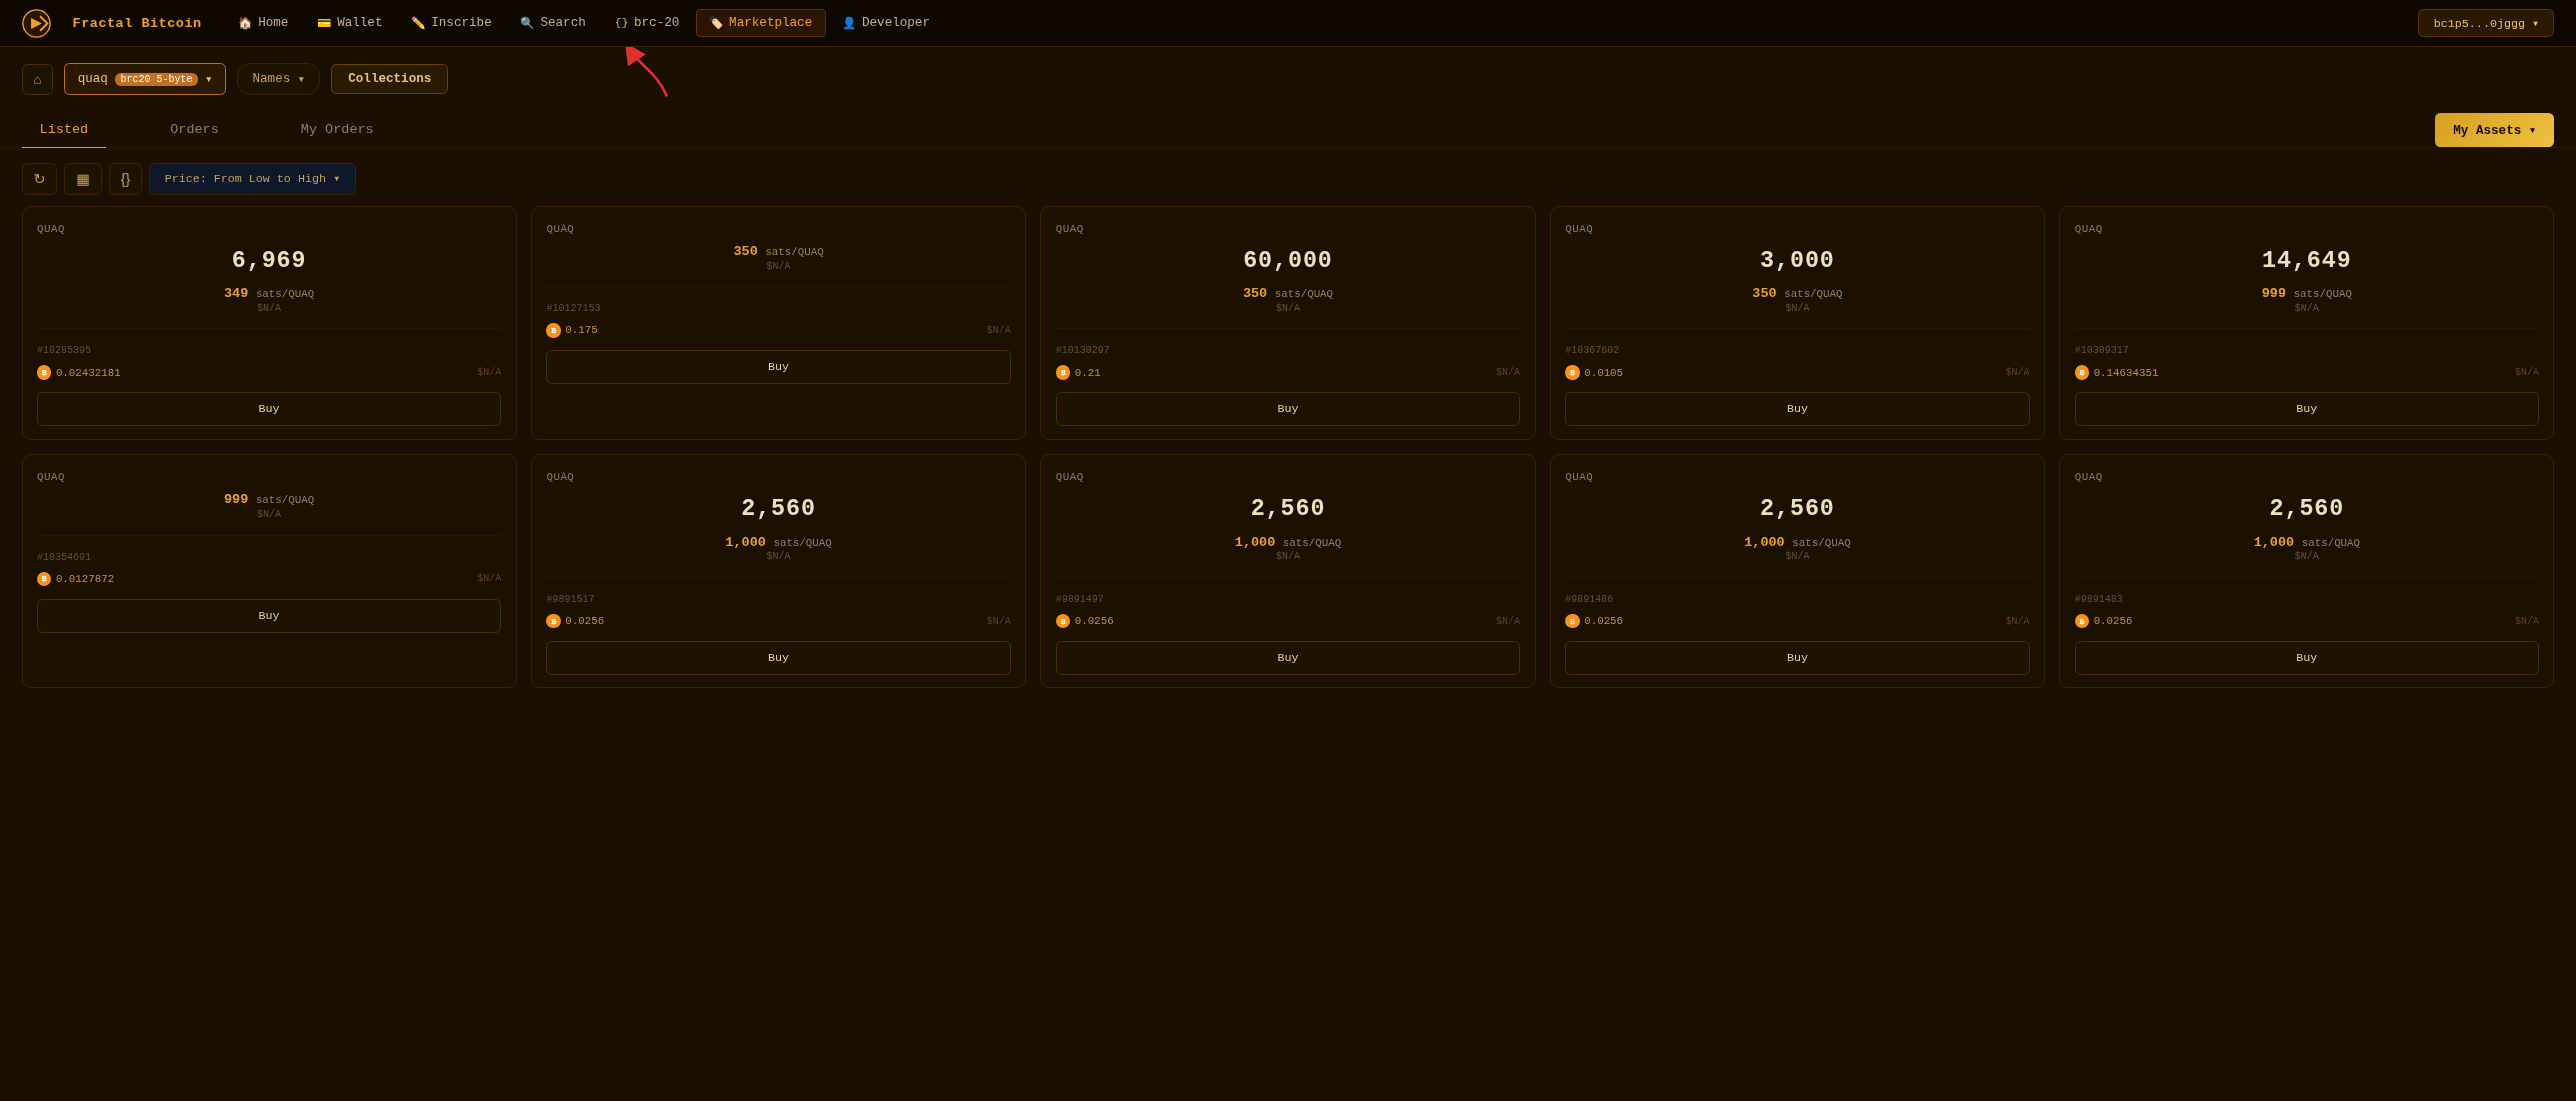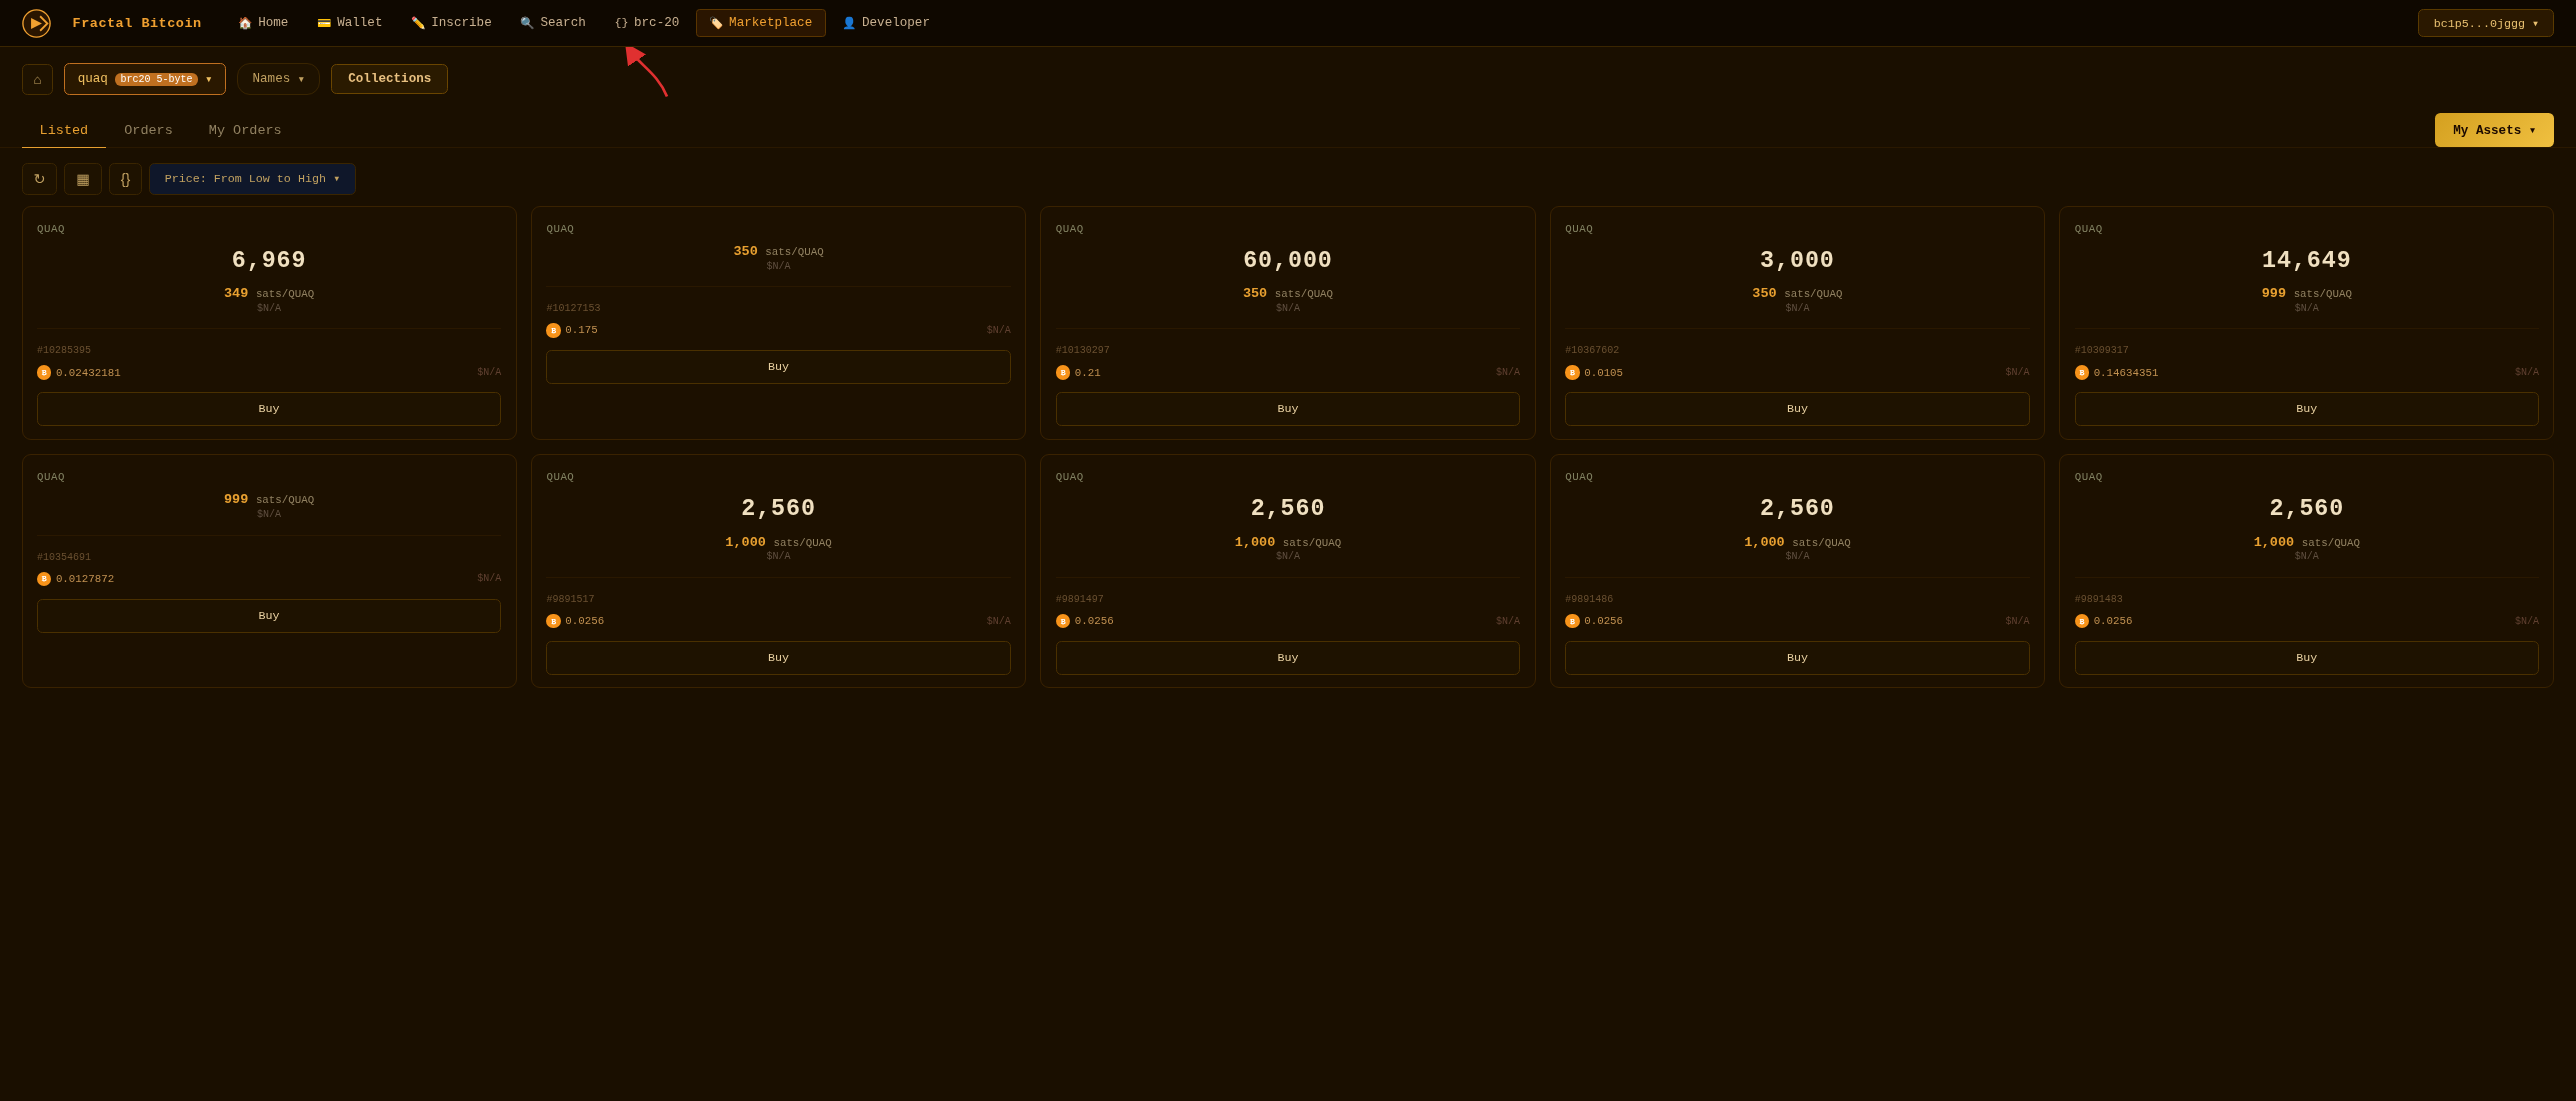--- a/index.html
+++ b/index.html
@@ -146,24 +146,24 @@
       cursor: pointer;
       color: #e8c080;
       font-size: 12.6px;
       font-family: 'Courier New', monospace;
       font-weight: bold;
     }
 
     
     .tabs-row {
       display: flex;
-      align-items: center;
       padding: 7.2px 21.6px 0;
       border-bottom: 0.9px solid #2a1800;
       position: relative;
+      gap: 46px;
     }
     .tab {
       padding: 9px 18px;
       cursor: pointer;
       color: #908060;
       font-size: 13.5px;
       border-bottom: 1.8px solid transparent;
       margin-bottom: -0.9px;
     }
     .tab.active {

